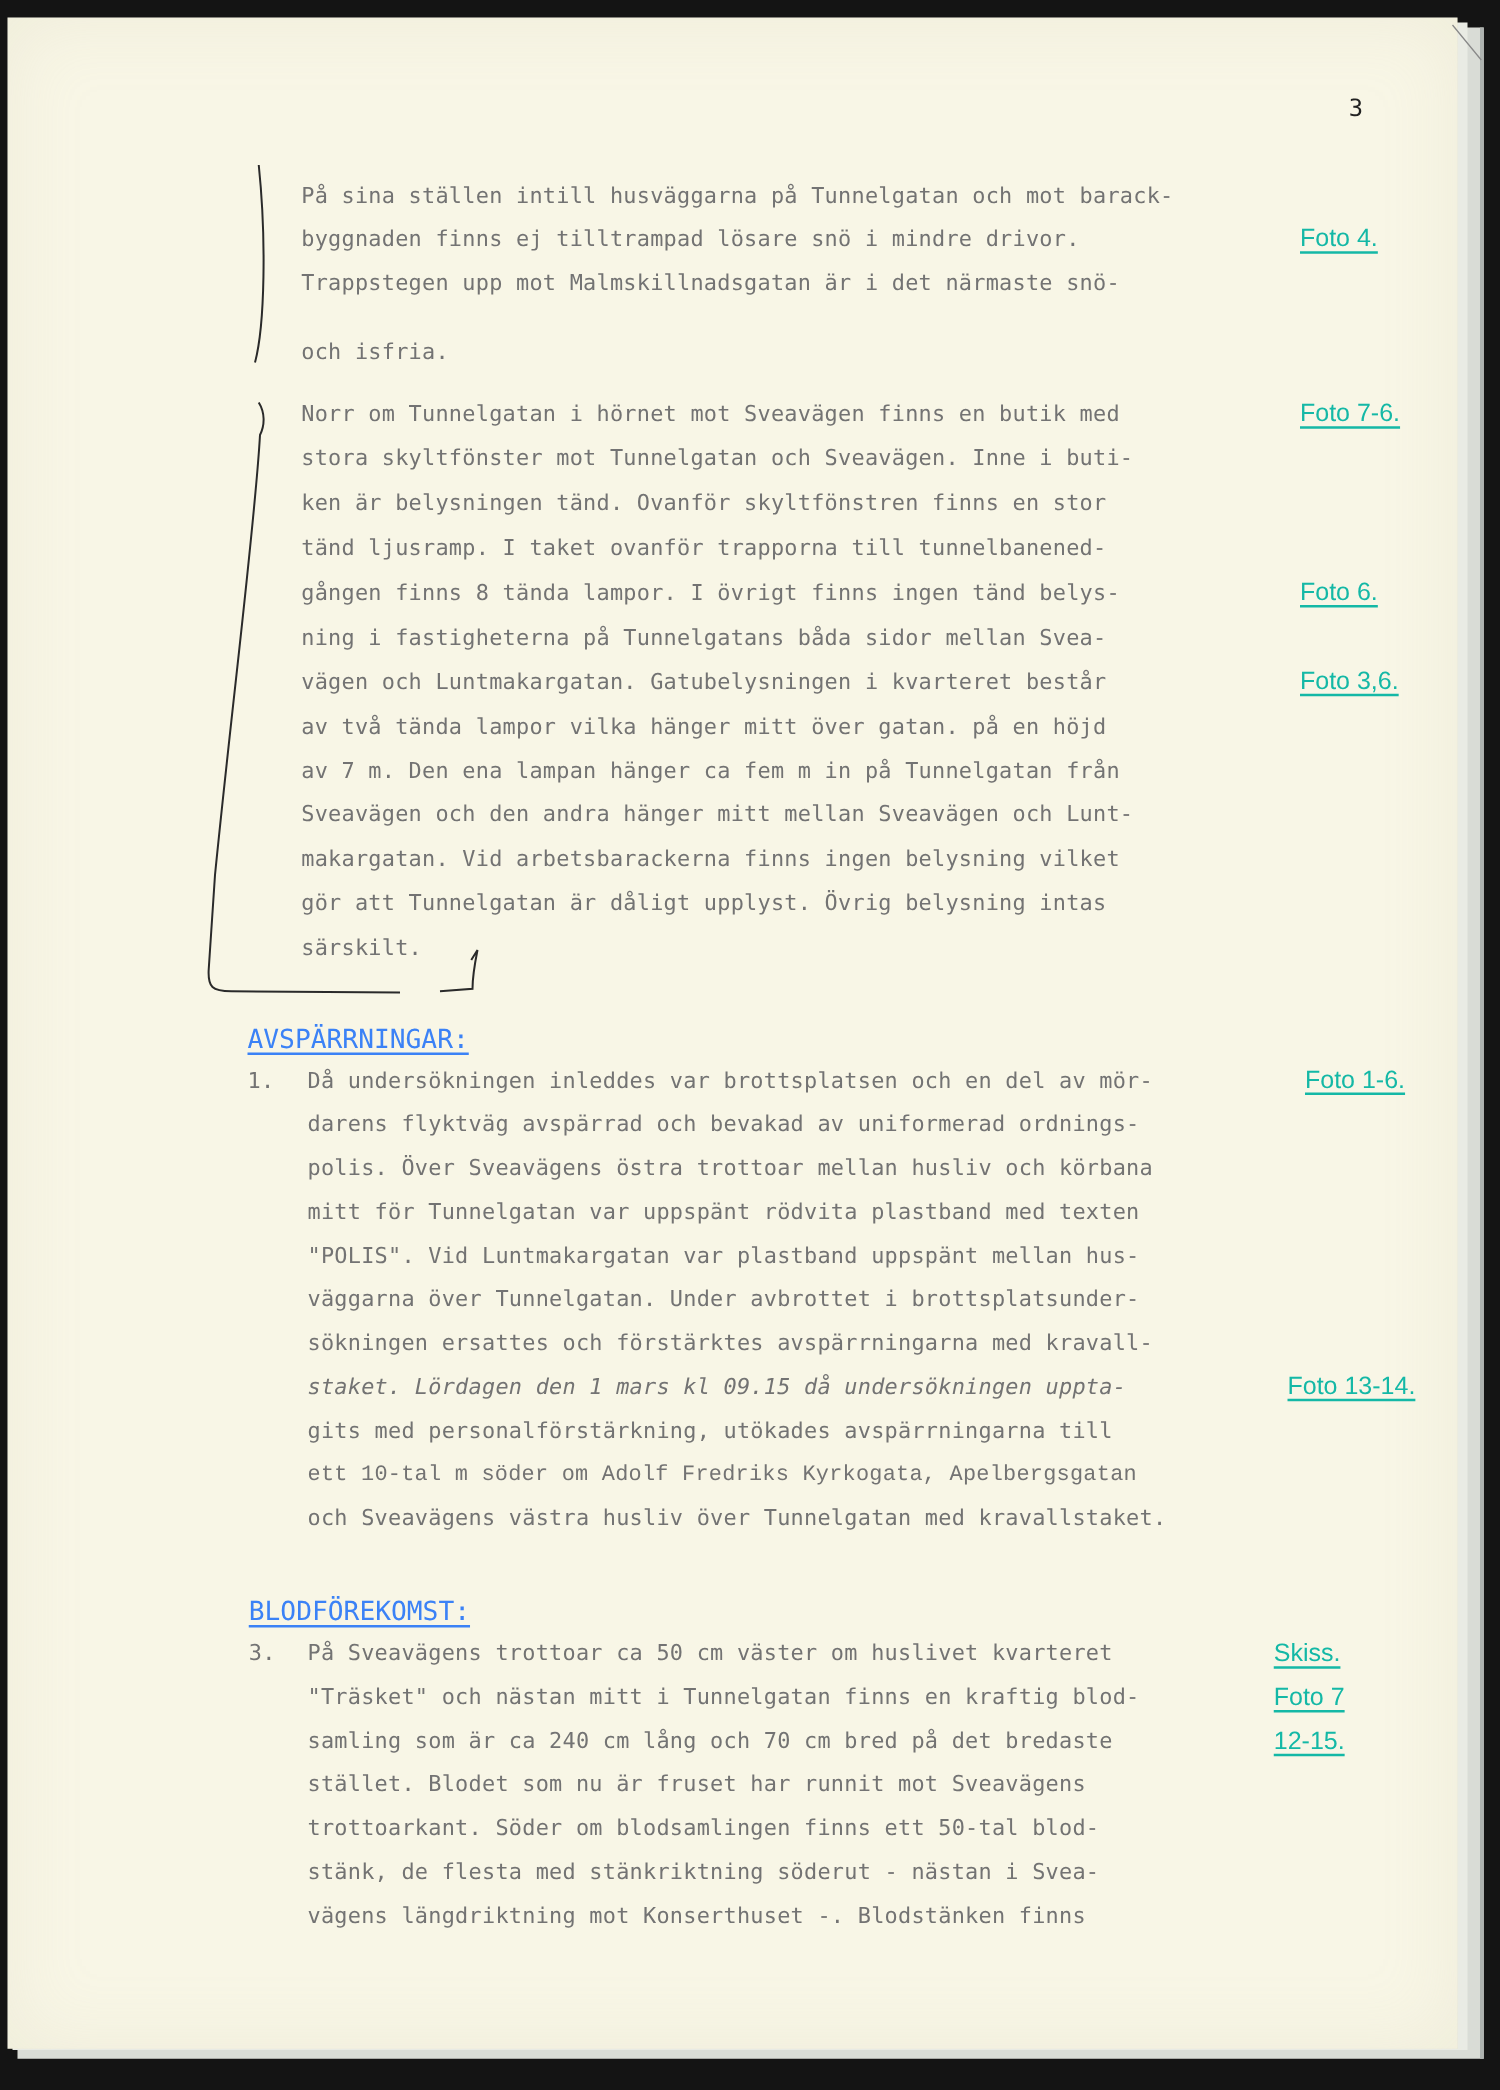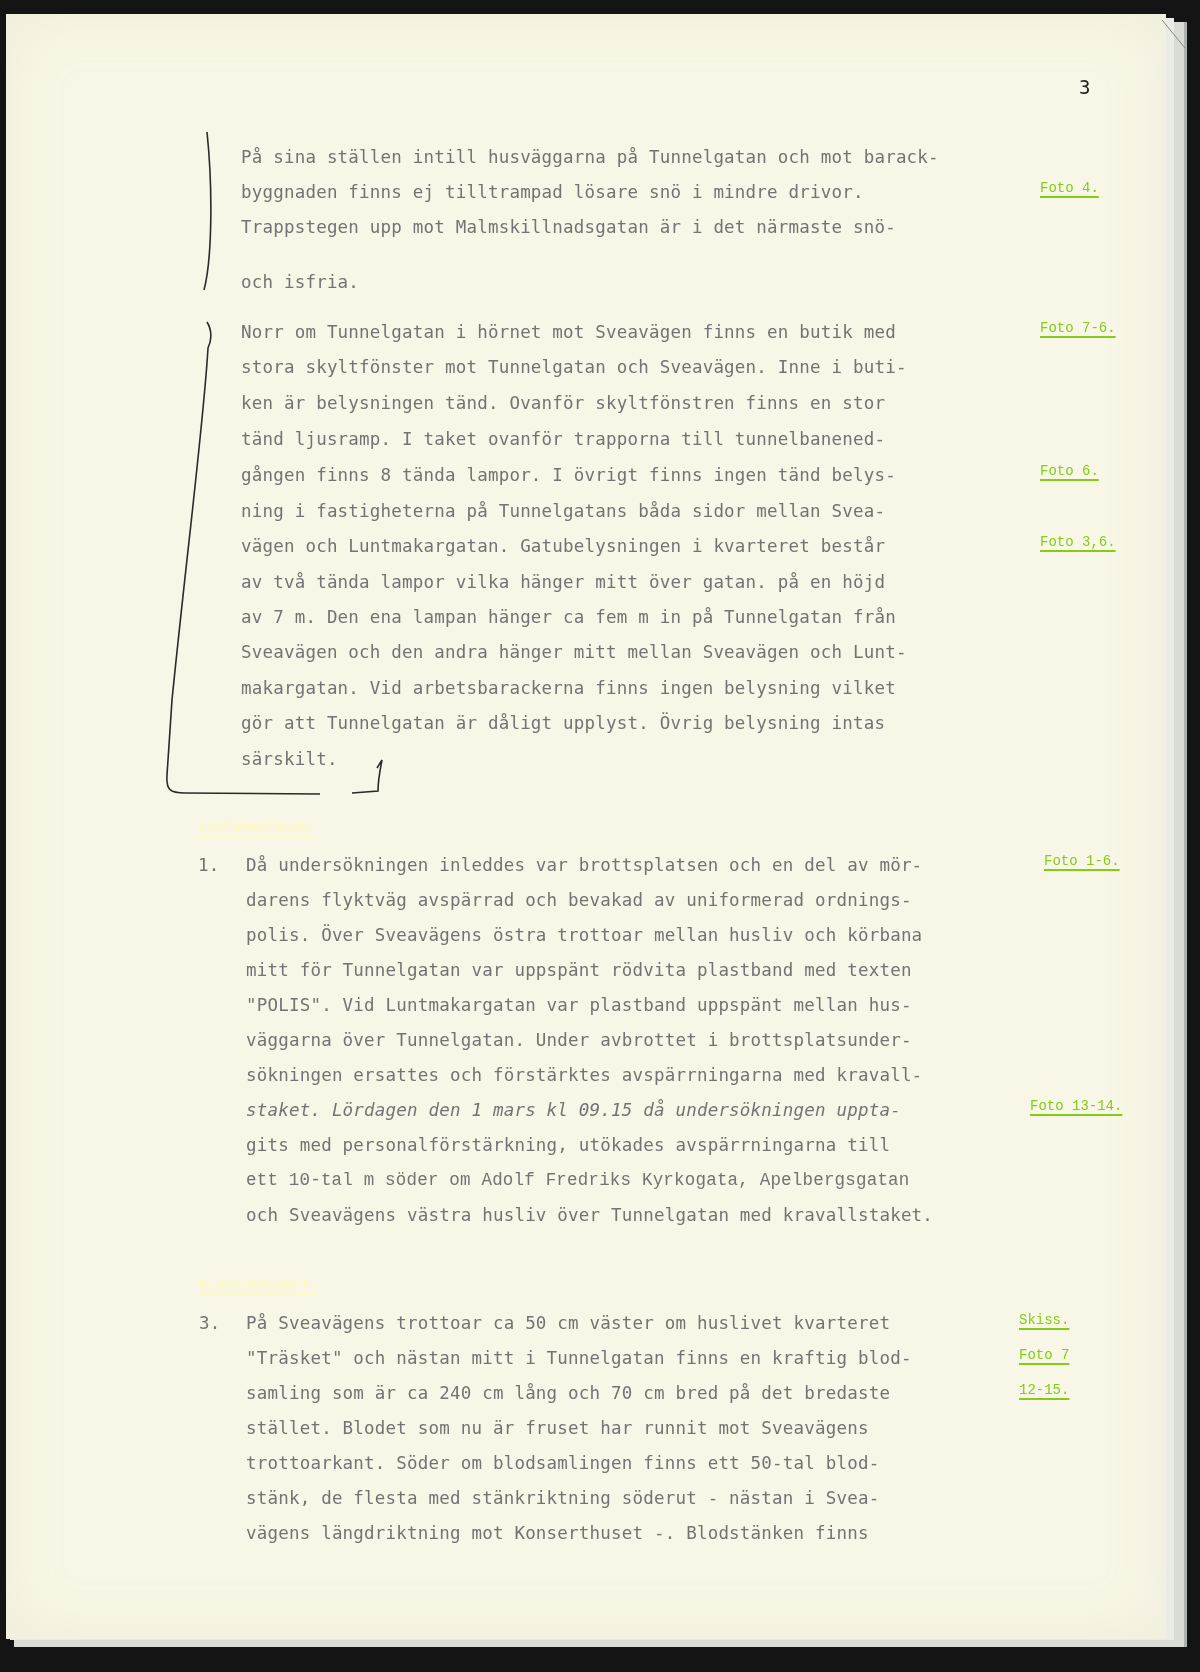--- a/index.html
+++ b/index.html
@@ -2,23 +2,23 @@
 <html><head>
 <meta charset="utf-8">
 <style>
   html, body { margin:0; padding:0; }
   body { width:1200px; height:1672px; background:#141414; position:relative; overflow:hidden; }
   .stack { position:absolute; left:14px; top:22px; width:1170px; height:1625px; background:#d9dcd6; border-right:3px solid #aeb3b0; }
   .stack2 { position:absolute; left:10px; top:18px; width:1164px; height:1622px; background:#e9ebe4; }
   .page { position:absolute; left:6px; top:14px; width:1160px; height:1625px; background:#f8f6e6;
           box-shadow: inset 0 0 60px rgba(200,195,160,0.18); }
   .t { position:absolute; font-family:"DejaVu Sans Mono","Liberation Mono",monospace; font-size:17.5px; color:#737373; white-space:pre; letter-spacing:0.2px; }
-  .ref { position:absolute; font-family:Liberation Mono, monospace; font-size:14px; color:#84cc16; white-space:pre; }
+  .ref { position:absolute; font-family:Liberation Sans, sans-serif; font-size:20px; color:#14b8a6; white-space:pre; }
   .ref u { text-decoration:underline; text-underline-offset:4px; text-decoration-thickness:1.5px; }
-  .head { position:absolute; font-family:"DejaVu Sans Mono","Liberation Mono",monospace; font-size:14px; color:#fef9c3; white-space:pre; text-decoration:underline; text-underline-offset:4px; }
+  .head { position:absolute; font-family:"DejaVu Sans Mono","Liberation Mono",monospace; font-size:21px; color:#3b82f6; white-space:pre; text-decoration:underline; text-underline-offset:4px; }
   .pnum { position:absolute; font-family:"DejaVu Sans Mono","Liberation Mono",monospace; font-size:19px; color:#222; }
   svg.marks { position:absolute; left:0; top:0; }
 </style>
 </head>
 <body>
 
 <div class="stack"></div>
 <div class="stack2"></div>
 <div class="page"></div>
 

